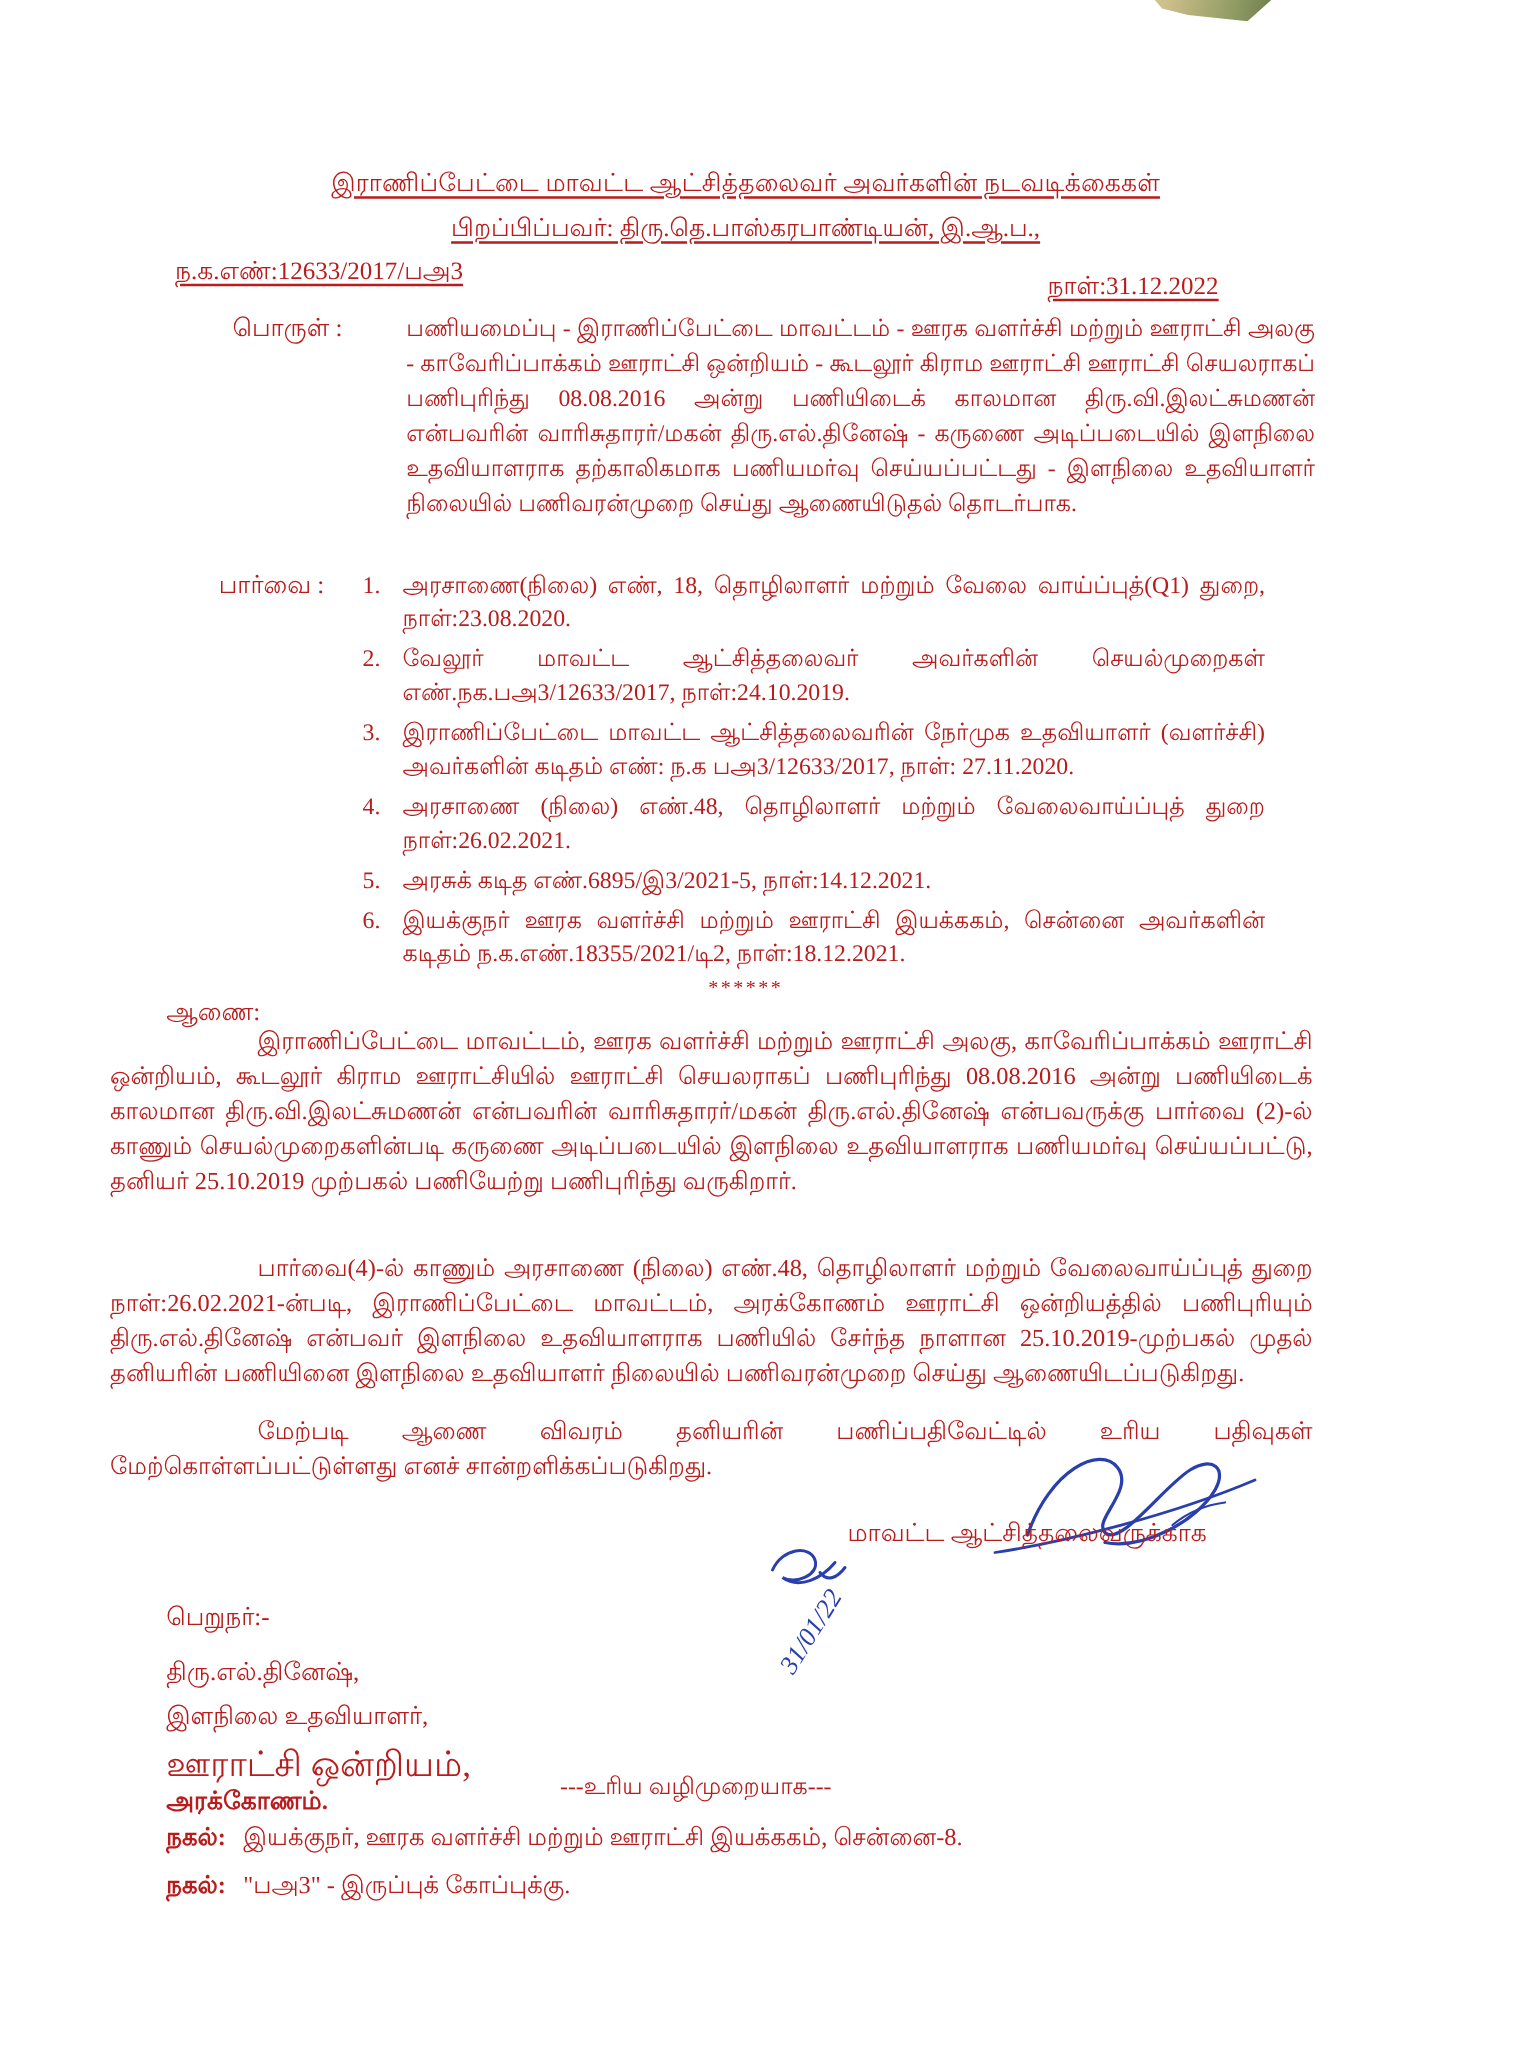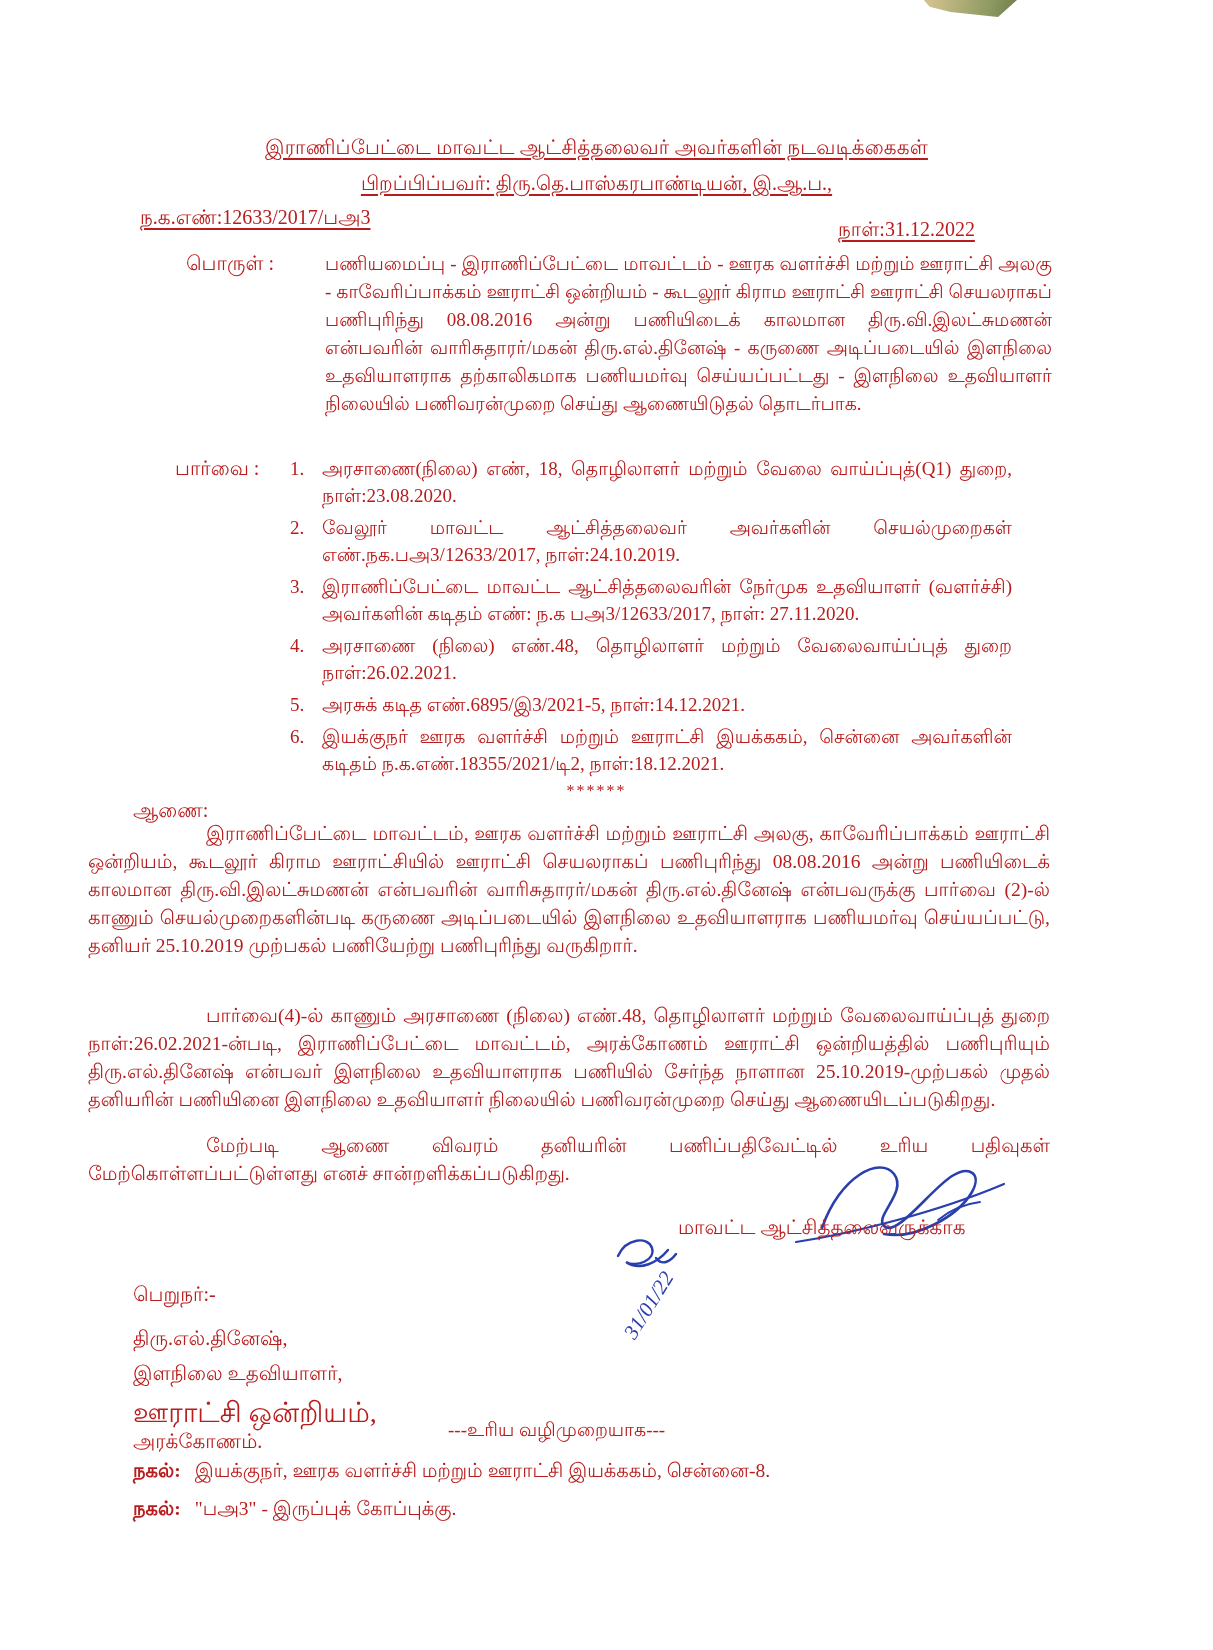--- a/index.html
+++ b/index.html
@@ -49,21 +49,21 @@
   .para3 { top:1132px; }
 
   .sig-for { left:678px; top:1216px; font-size:20px; }
   .sig-svg { left:788px; top:1150px; width:224px; height:104px; }
   .hand-svg { left:596px; top:1228px; width:134px; height:118px; }
 
   .recipients-label { left:133px; top:1283px; font-size:20px; }
   .rcpt1 { left:133px; top:1327px; font-size:20px; }
   .rcpt2 { left:133px; top:1362px; font-size:20px; }
   .rcpt3 { left:133px; top:1397px; font-size:28px; }
-  .rcpt4 { left:133px; top:1430px; font-size:20px; }
+  .rcpt4 { left:133px; top:1430px; font-size:20px;font-weight:bold; }
 
   .via { left:448px; top:1419px; font-size:19px; }
 
   .copy { left:133px; font-size:19.5px; }
   .copy1 { top:1460px; }
   .copy2 { top:1498px; }
   .copy-label { font-weight:bold; margin-right:14px; }
 </style>
 </head>
 <body>

